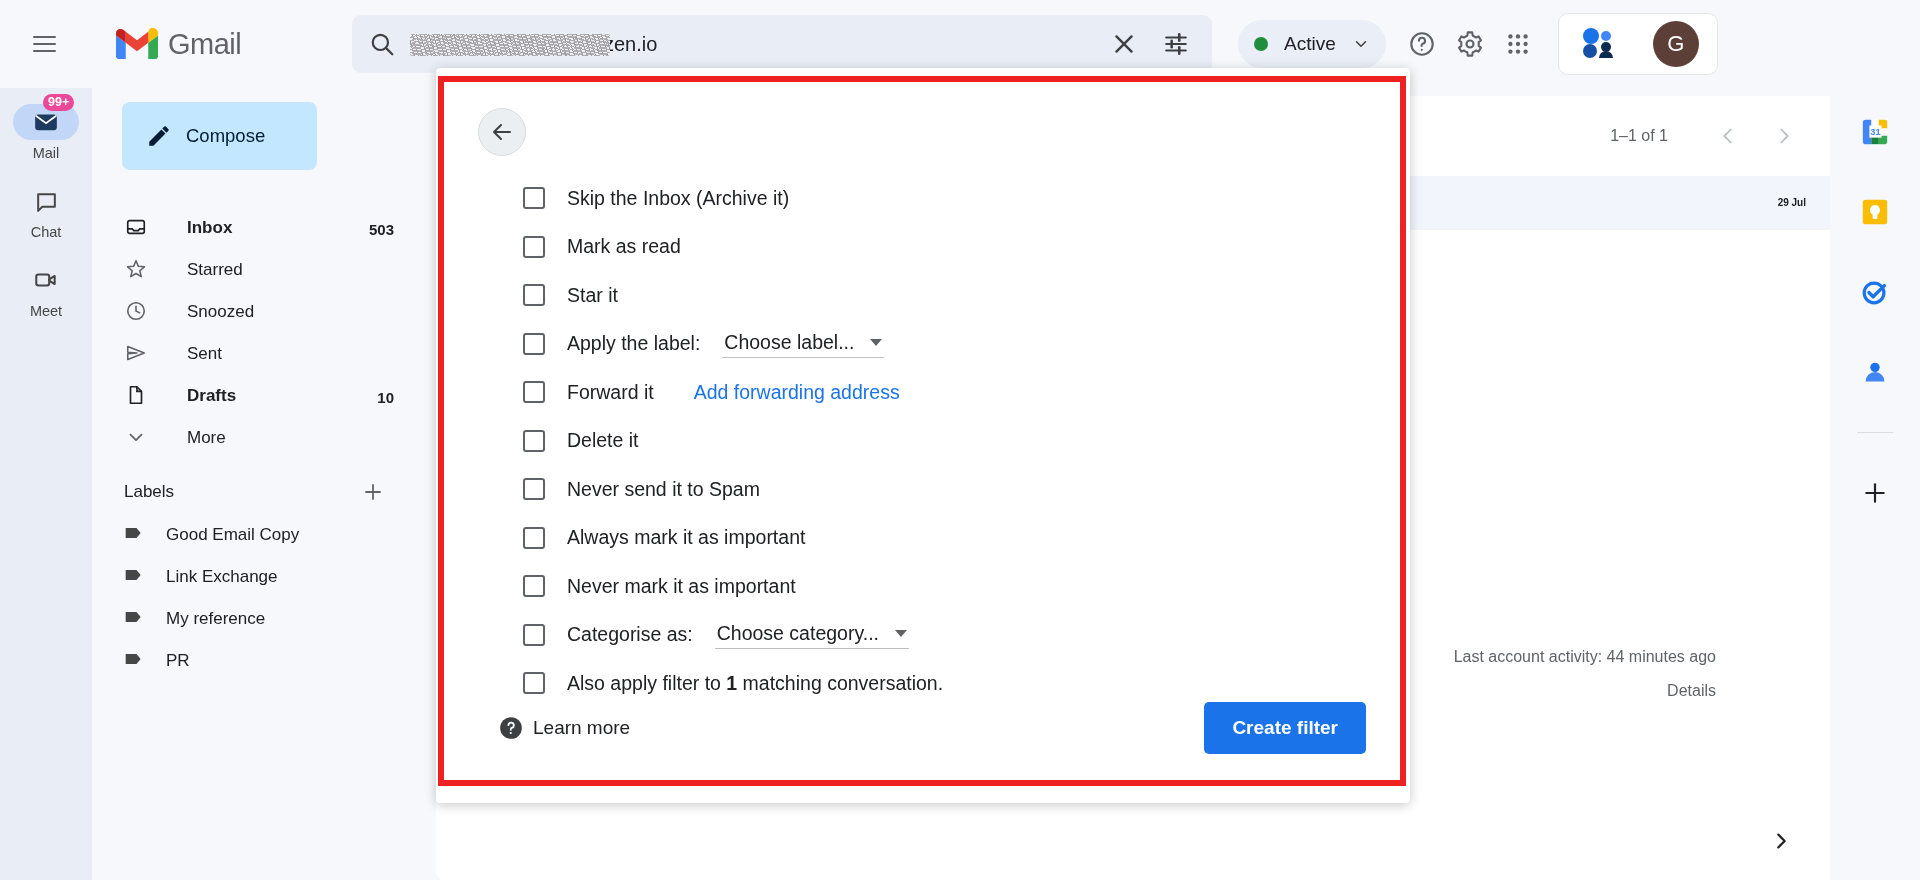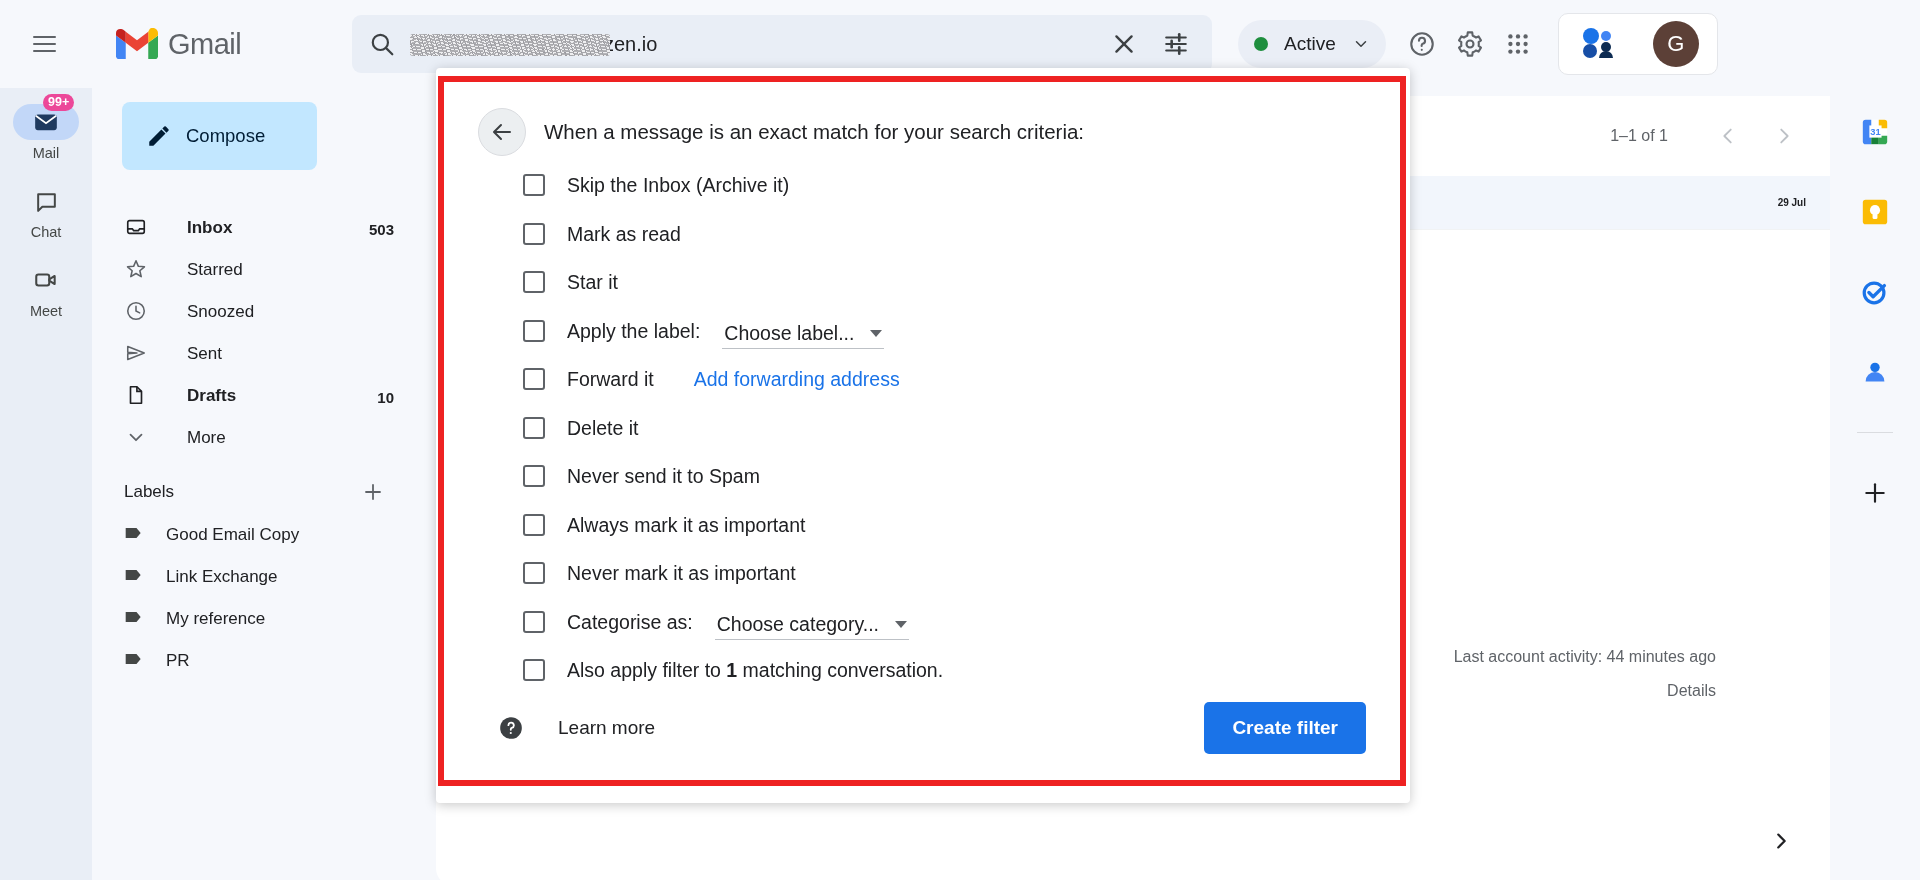--- a/index.html
+++ b/index.html
@@ -202,21 +202,21 @@
   }
   .dlg-head { display: flex; align-items: center; gap: 18px; height: 56px; }
   .backbtn {
     width: 48px; height: 48px; border-radius: 50%;
     background: #eceff1; border: 1px solid #dadce0;
     display: flex; align-items: center; justify-content: center; cursor: pointer;
   }
   .dlg-title { font-size: 20.5px; color: #202124; }
 
   .opts { margin-top: 14px; padding-left: 20px; }
-  .opt { display: flex; align-items: flex-start; height: 48.5px; gap: 22px; padding-left: 25px; }
+  .opt { display: flex; align-items: center; height: 48.5px; gap: 22px; padding-left: 25px; }
   .cb {
     width: 22px; height: 22px; border: 2px solid #5f6368; border-radius: 3px;
     background: #fff; cursor: pointer; flex: 0 0 auto;
   }
   .opt-label { font-size: 19.5px; color: #202124; }
   .opt-label b { font-weight: bold; }
   .select {
     display: inline-flex; align-items: center; gap: 16px;
     border-bottom: 1px solid #bdc1c6; padding: 2px 2px 3px 2px;
     cursor: pointer;
@@ -226,21 +226,21 @@
     width: 0; height: 0;
     border-left: 6px solid transparent; border-right: 6px solid transparent;
     border-top: 7px solid #5f6368;
   }
   .link { font-size: 19.5px; color: #1a73e8; cursor: pointer; margin-left: 18px; }
 
   .dlg-foot {
     position: absolute; left: 34px; right: 34px; bottom: 26px;
     display: flex; align-items: center;
   }
-  .learn { display: flex; align-items: center; gap: 34px; padding-left: 20px; cursor: pointer; }
+  .learn { display: flex; align-items: center; gap: 9px; padding-left: 20px; cursor: pointer; }
   .learn-label { font-size: 19px; color: #202124; }
   .create-btn {
     margin-left: auto;
     background: #1a73e8; color: #fff;
     font-size: 19px; font-weight: bold;
     border: none; border-radius: 5px;
     padding: 15px 28px; cursor: pointer;
     font-family: "Liberation Sans", sans-serif;
   }
 </style>
@@ -571,21 +571,20 @@
   <div class="dlg-shadow"></div>
   <div class="dlg">
 
     <div class="dlg-head">
       <div class="backbtn">
         <svg width="24" height="24" viewBox="0 0 24 24" fill="none" stroke="#3c4043" stroke-width="2">
           <line x1="20" y1="12" x2="5" y2="12" stroke-linecap="round"></line>
           <polyline points="11,5 4,12 11,19" stroke-linecap="round" stroke-linejoin="round"></polyline>
         </svg>
       </div>
-      <span class="dlg-title">When a message is an exact match for your search criteria:</span>
     </div>
 
     <div class="opts">
 
       <div class="opt">
         <span class="cb"></span>
         <span class="opt-label">Skip the Inbox (Archive it)</span>
       </div>
 
       <div class="opt">

